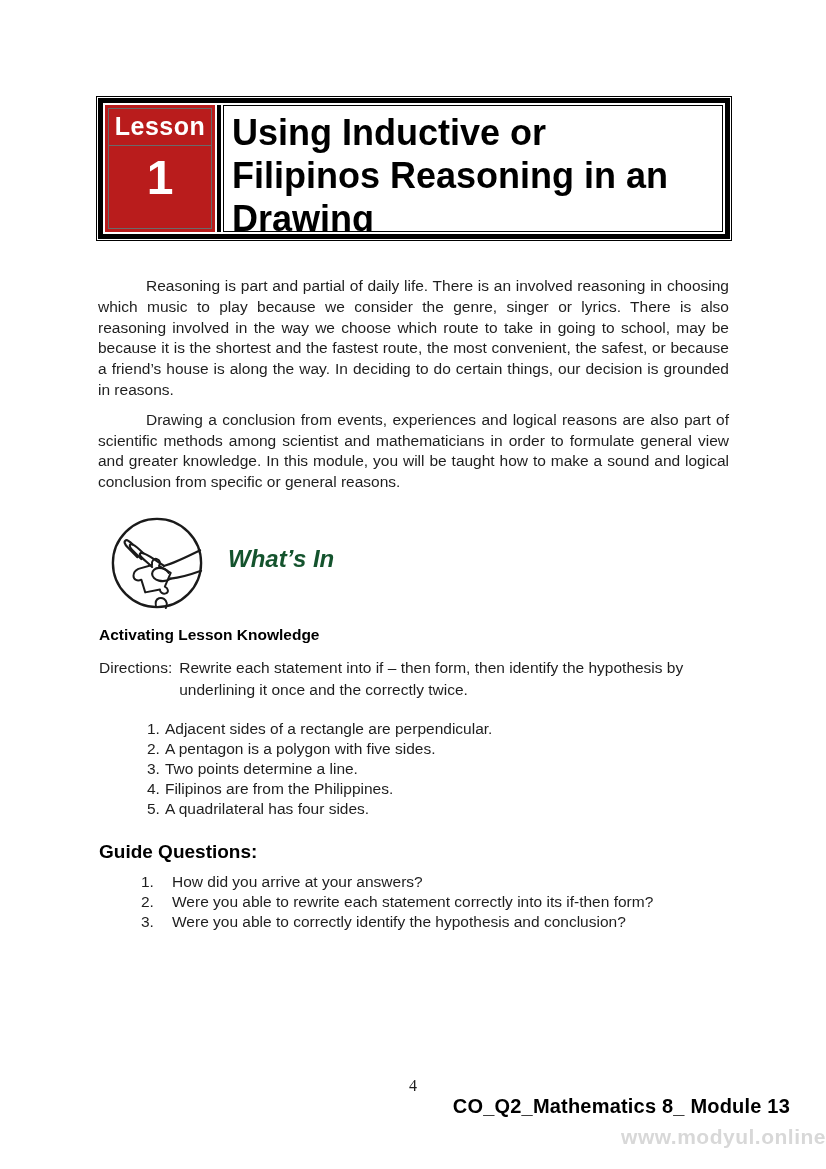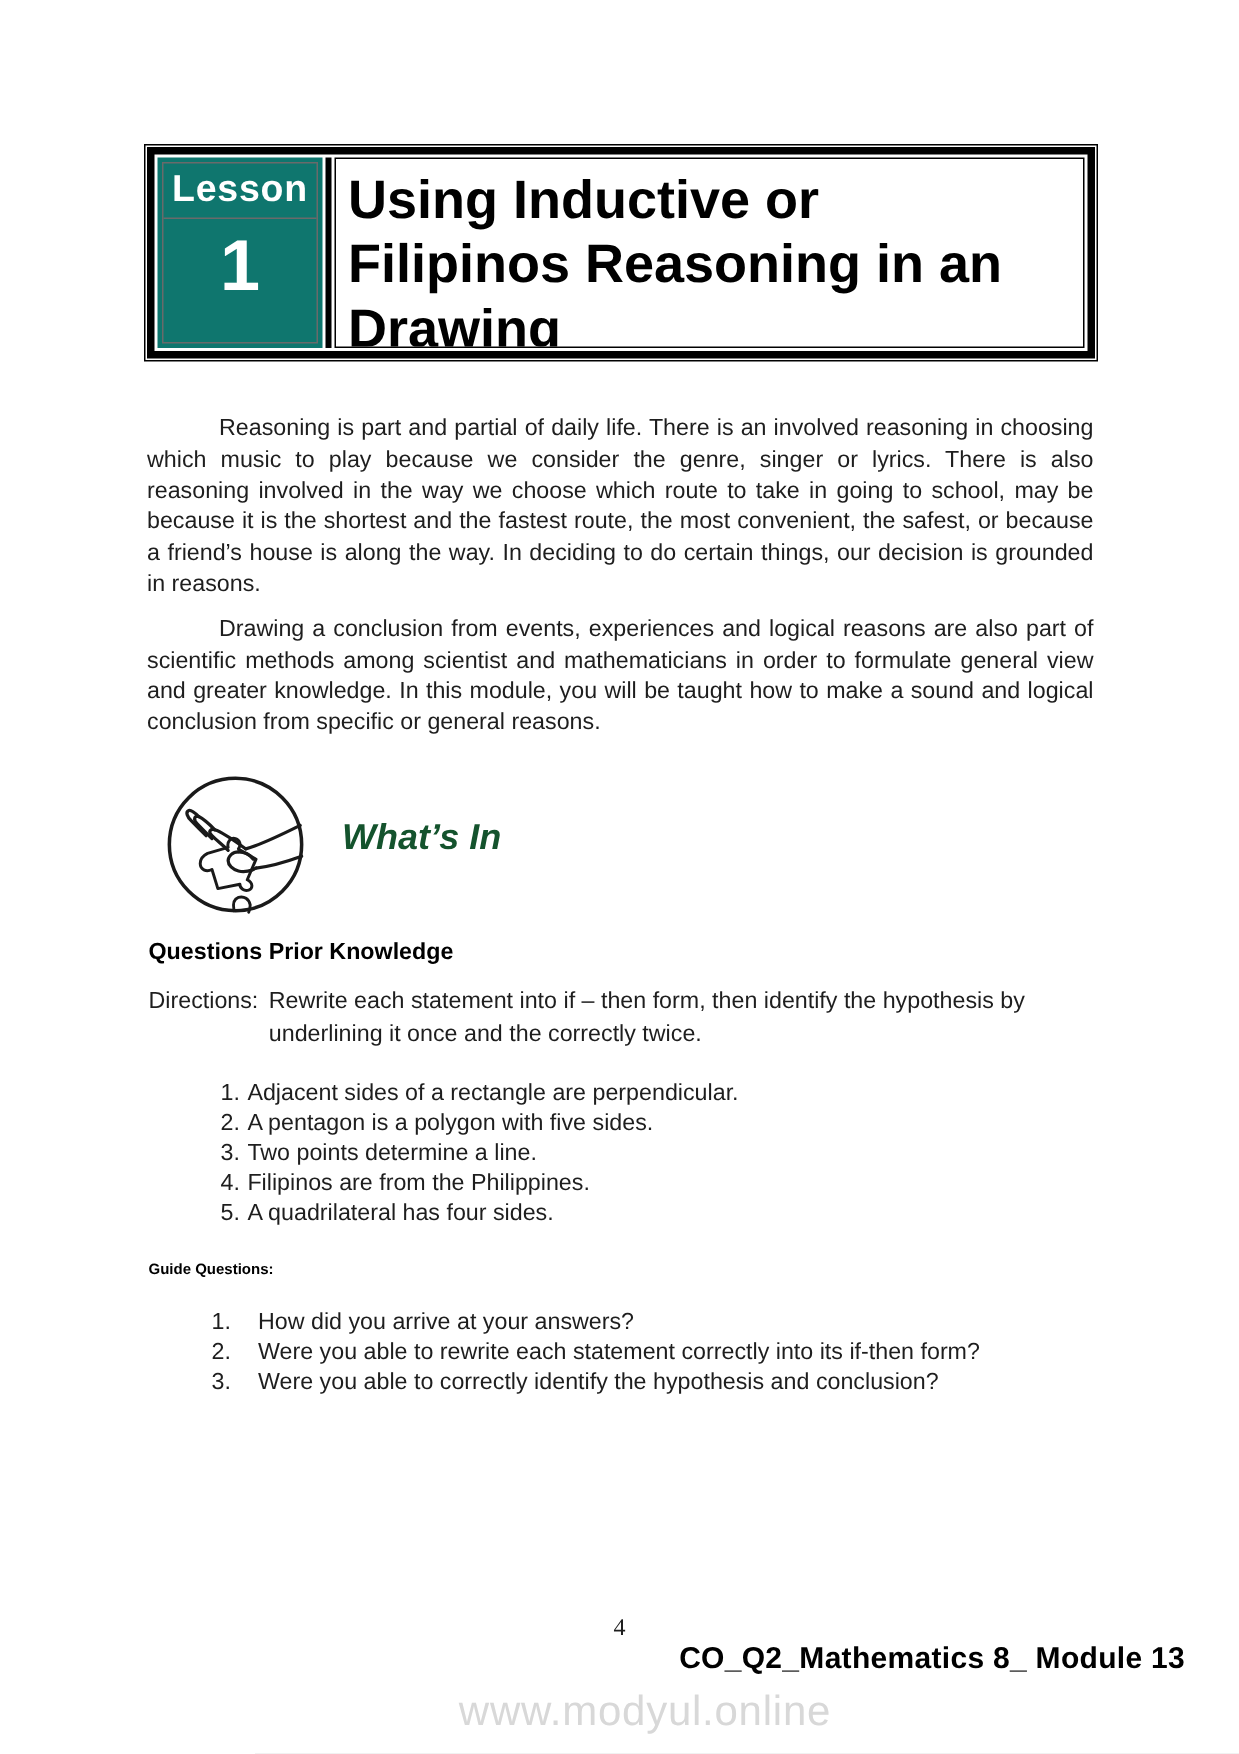--- a/index.html
+++ b/index.html
@@ -22,21 +22,21 @@
     width: 632px; height: 141px;
     border: 5px solid #000;
     outline: 1px solid #000;
     outline-offset: 1px;
     display: flex;
     padding: 2px;
     background: #fff;
   }
   .lesson-cell {
     width: 110px;
-    background: #0f766e;
+    background: #b91c1c;
     color: #fff;
     display: flex;
     flex-direction: column;
     align-items: center;
     padding: 3px;
   }
   .lesson-cell-inner {
     border: 1px solid #6a6a6a;
     width: 100%; height: 100%;
     display: flex;
@@ -128,21 +128,21 @@
     position: absolute;
     left: 147px; top: 719px;
     font-size: 15.5px;
     line-height: 20px;
   }
   .activity-list .num { margin-right: 5px; }
 
   .guide-heading {
     position: absolute;
     left: 99px; top: 841px;
-    font-size: 10px;
+    font-size: 19px;
     font-weight: bold;
     color: #000;
   }
   .guide-list {
     position: absolute;
     left: 141px; top: 872px;
     font-size: 15.5px;
     line-height: 20px;
   }
   .guide-list .num {
@@ -164,24 +164,25 @@
     position: absolute;
     right: 36px; top: 1095px;
     font-size: 20px;
     font-weight: bold;
     color: #000;
     letter-spacing: 0.2px;
   }
   .watermark {
     position: absolute;
     left: 34px; right: 0; top: 1125px;
-    text-align: center;
-    font-size: 28px;
+    text-align: right;
+    font-size: 21px;
     color: #d8d8d8;
     letter-spacing: 0.5px;
+    font-weight: bold;
   }
 </style>
 </head>
 <body>
 
 <div class="page">
 
   <div class="lesson-header">
     <div class="lesson-cell">
       <div class="lesson-cell-inner">
@@ -218,21 +219,21 @@
       <path d="M64 66 C 61 68, 56 69, 52 68 C 48 67, 45 64, 45 61 C 45 58, 48 55, 52 55"></path>
       <path d="M52 55 C 56 55, 60 57, 62 60"></path>
 
       <path d="M31 56 L 45 52 C 44 48, 47 45, 50 46 C 53 47, 54 50, 52 53 L 64 60 L 58 74 C 62 76, 62 80, 59 81 C 56 82, 53 80, 53 77 L 38 80 L 34 67 C 30 69, 26 67, 26 63 C 26 59, 29 57, 31 56 Z" stroke-width="2"></path>
 
       <path d="M49 95 C 48 90, 49 87, 52 86 C 56 85, 59 87, 60 91 C 60 93, 60 94, 59 96" stroke-width="2"></path>
     </svg>
     <div class="whats-in-heading">What’s In</div>
   </div>
 
-  <div class="activating-heading">Questions Prior Knowledge</div>
+  <div class="activating-heading">Activating Lesson Knowledge</div>
 
   <div class="directions">
     <span class="dir-label">Directions:</span>
     <span>
       <span>Rewrite each statement into if – then form, then identify the hypothesis by</span><br>
       <span>underlining it once and the correctly twice.</span>
     </span>
   </div>
 
   <div class="activity-list">

